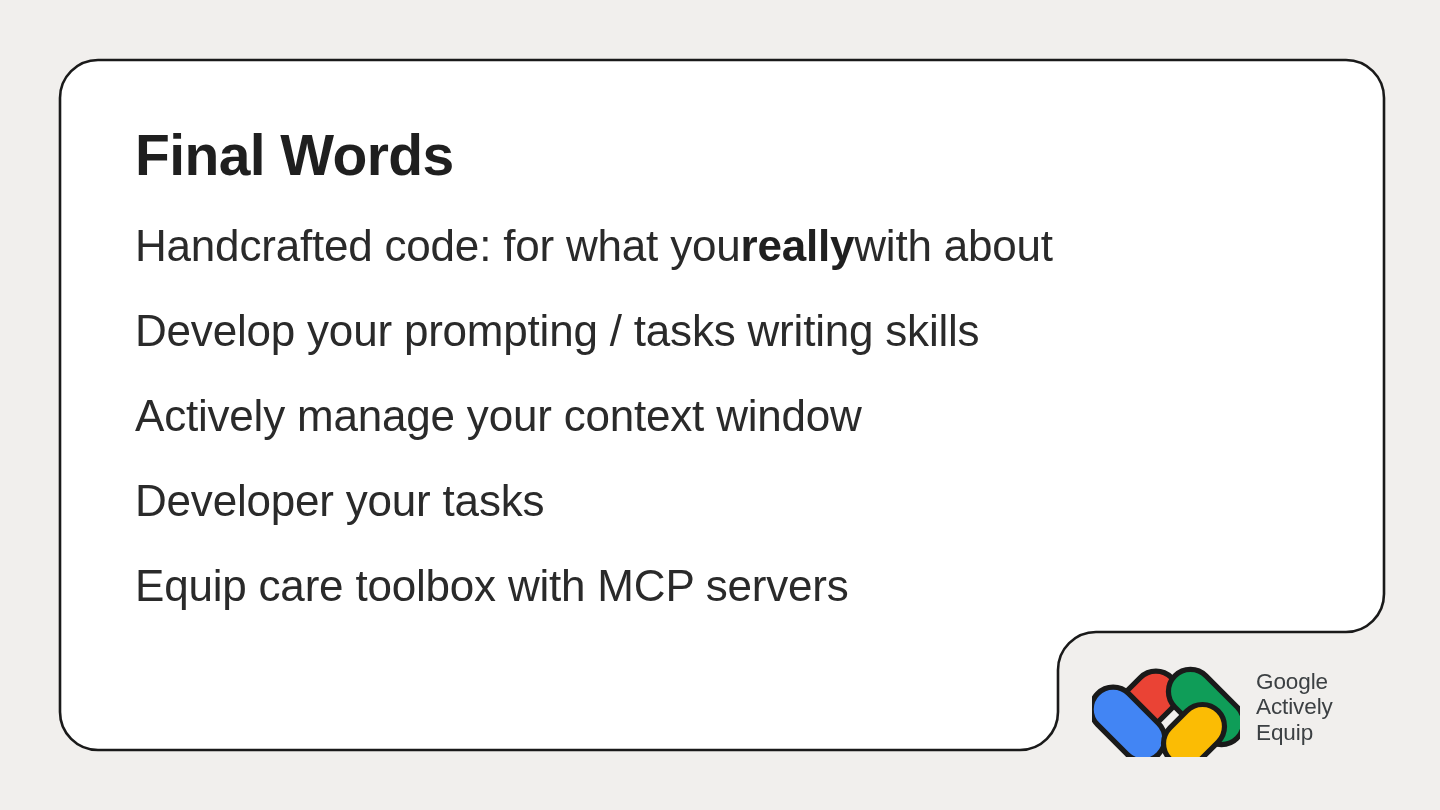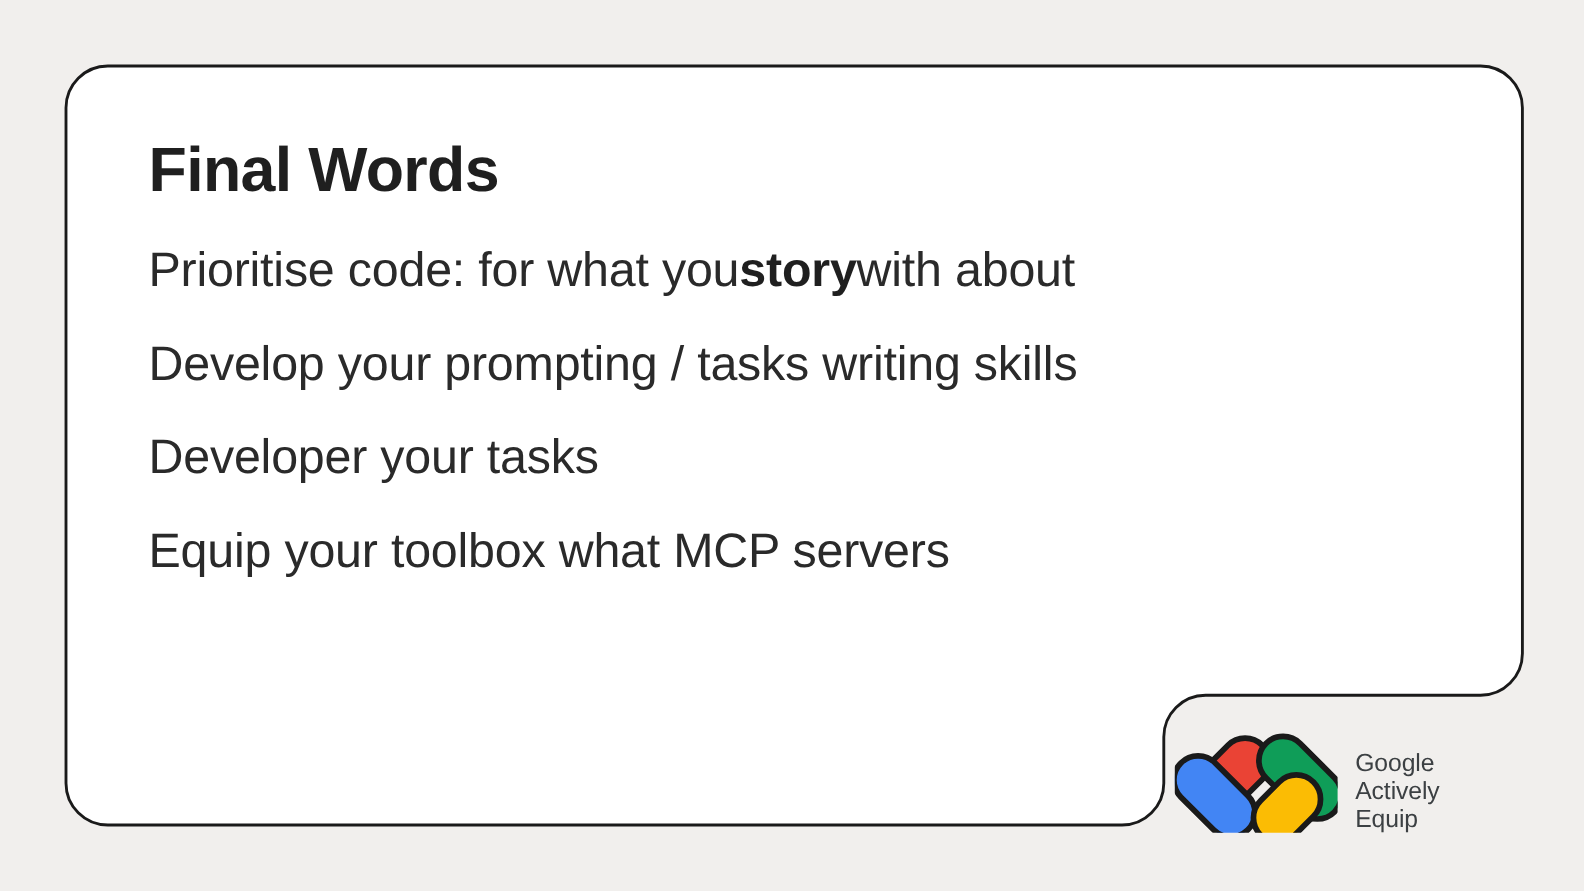--- a/index.html
+++ b/index.html
@@ -77,24 +77,24 @@
     align-items: flex-start;
   }
   #bullet-list li b {
     font-weight: 700;
     color: #1f1f1f;
   }
 
   
   #gdg-logo {
     position: absolute;
-    left: 1068px;
+    left: 1092px;
     top: 657px;
     display: flex;
-    align-items: flex-end;
+    align-items: center;
     gap: 16px;
   }
   #gdg-mark { display: block; }
   #gdg-wordmark {
     font-size: 22.5px;
     line-height: 25.5px;
     color: #3c4043;
     letter-spacing: -0.1px;
     font-weight: 400;
     white-space: nowrap;
@@ -122,36 +122,41 @@
              A 38,38 0 0 1 98,60
              Z" fill="#ffffff" stroke="#1a1a1a" stroke-width="2.6" stroke-linejoin="round"></path>
   </svg>
 
   <div id="card-content">
 
     <h1 class="slide-title">Final Words</h1>
 
     <ul id="bullet-list">
       <li>
-        <span>Prioritise code: for what you </span>
-          <b>story</b>
+        <span>Handcrafted code: for what you </span>
+          <b>really</b>
           <span> with about</span>
       </li>
       <li>
         <span>Develop your prompting / tasks writing skills</span>
+          <b></b>
+          <span></span>
+      </li>
+      <li>
+        <span>Actively manage your context window</span>
           <b></b>
           <span></span>
       </li>
       <li>
         <span>Developer your tasks</span>
           <b></b>
           <span></span>
       </li>
       <li>
-        <span>Equip your toolbox what MCP servers</span>
+        <span>Equip care toolbox with MCP servers</span>
           <b></b>
           <span></span>
       </li>
     </ul>
 
     <div id="gdg-logo">
 
       <svg id="gdg-mark" width="148" height="100" viewBox="0 0 148 100" aria-hidden="true">
         <g stroke="#1a1a1a" stroke-width="5.2" stroke-linejoin="round">
 

